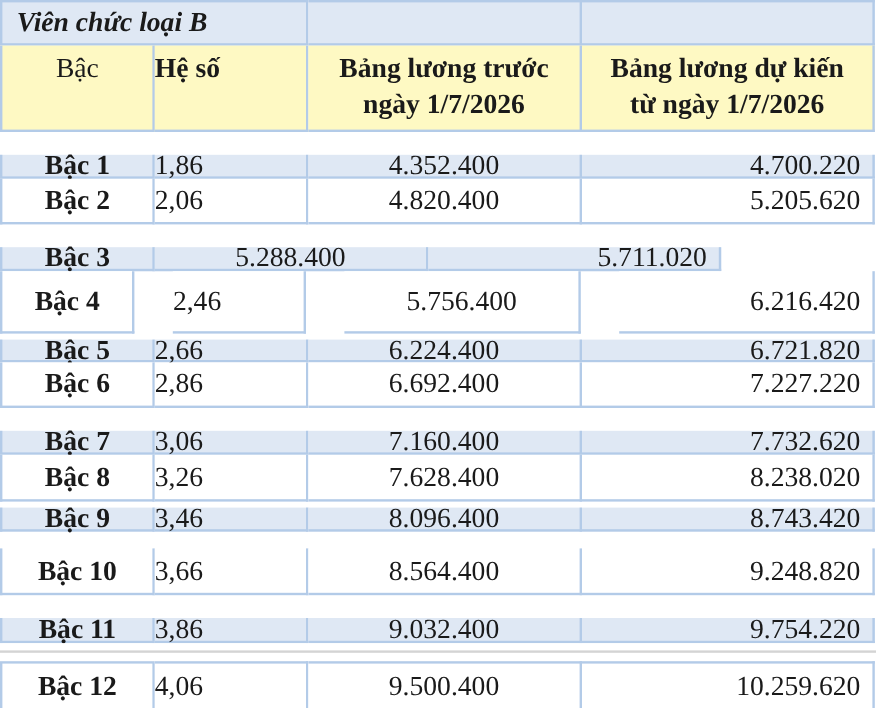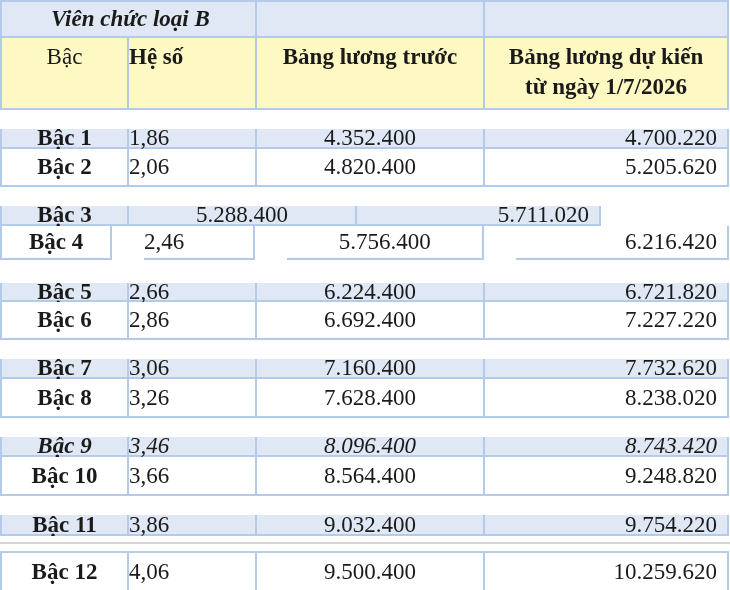--- a/index.html
+++ b/index.html
@@ -7,21 +7,21 @@
          font-family: "Liberation Serif", "DejaVu Serif", serif; color: #1a1a1a; }
   .tbl { position: absolute; left: 0; top: 0; width: 729px; }
   .row { position: absolute; left: 0; width: 729px; display: flex; box-sizing: border-box; }
   .cell { box-sizing: border-box; border-right: 2px solid #b3cbe8; border-bottom: 2px solid #b3cbe8;
           display: flex; align-items: center; font-size: 23px; }
   .cell:first-child { border-left: 2px solid #b3cbe8; }
   .c1 { width: 129px; justify-content: center; }
   .c2 { width: 128px; justify-content: flex-start; }
   .c3 { width: 228px; justify-content: center; }
   .c4 { width: 244px; justify-content: flex-end; padding-right: 10px; }
-  .c12 { width: 257px; padding-left: 37px; }
+  .c12 { width: 257px; }
   .shade .cell { background: #dfe8f4; margin-top: 19px; }
   .plain .cell { background: #ffffff; }
   .title-row { top: 0; height: 38px; }
   .title-row .cell { border-top: 2px solid #b3cbe8; background: #dfe8f4; }
   .title { font-weight: bold; font-style: italic; padding-left: 12px; font-size: 23px; }
   .hdr-row { top: 38px; height: 72px; }
   .hdr-row .cell { background: #fef9c3; align-items: flex-start; padding-top: 4px; text-align: center;
                    line-height: 30px; }
   .hdr-row .c4 { justify-content: center; padding-right: 0; }
   .bold { font-weight: bold; }
@@ -45,20 +45,21 @@
   <div class="row hdr-row">
     <div class="cell c1">
       <span>Bậc</span>
     </div>
     <div class="cell c2 bold">
       <span>Hệ số</span>
     </div>
     <div class="cell c3 bold">
       <div>
         <span>Bảng lương trước</span><br>
+        <span>ngày 1/7/2026</span>
       </div>
     </div>
     <div class="cell c4 bold">
       <div>
         <span>Bảng lương dự kiến</span><br>
         <span>từ ngày 1/7/2026</span>
       </div>
     </div>
   </div>
 
@@ -72,21 +73,21 @@
     <div class="cell c1 bold">Bậc 2</div>
     <div class="cell c2">2,06</div>
     <div class="cell c3">4.820.400</div>
     <div class="cell c4">5.205.620</div>
   </div>
   <div class="row shade" style="top:187px;height:39px;">
     <div class="cell c1 bold">Bậc 3</div>
     <div class="cell c3">5.288.400</div>
     <div class="cell c4">5.711.020</div>
   </div>
-  <div class="row plain" style="top:226px;height:34px;gap:32px;">
+  <div class="row plain" style="top:226px;height:52px;gap:32px;">
     <div class="cell c1 bold">Bậc 4</div>
     <div class="cell c2">2,46</div>
     <div class="cell c3">5.756.400</div>
     <div class="cell c4">6.216.420</div>
   </div>
   <div class="row shade" style="top:264px;height:38px;">
     <div class="cell c1 bold">Bậc 5</div>
     <div class="cell c2">2,66</div>
     <div class="cell c3">6.224.400</div>
     <div class="cell c4">6.721.820</div>
@@ -102,21 +103,21 @@
     <div class="cell c2">3,06</div>
     <div class="cell c3">7.160.400</div>
     <div class="cell c4">7.732.620</div>
   </div>
   <div class="row plain" style="top:379px;height:39px;">
     <div class="cell c1 bold">Bậc 8</div>
     <div class="cell c2">3,26</div>
     <div class="cell c3">7.628.400</div>
     <div class="cell c4">8.238.020</div>
   </div>
-  <div class="row shade" style="top:418px;height:39px;font-style:italic;">
+  <div class="row shade" style="top:404px;height:39px;">
     <div class="cell c1 bold">Bậc 9</div>
     <div class="cell c2">3,46</div>
     <div class="cell c3">8.096.400</div>
     <div class="cell c4">8.743.420</div>
   </div>
   <div class="row plain" style="top:457px;height:39px;">
     <div class="cell c1 bold">Bậc 10</div>
     <div class="cell c2">3,66</div>
     <div class="cell c3">8.564.400</div>
     <div class="cell c4">9.248.820</div>

